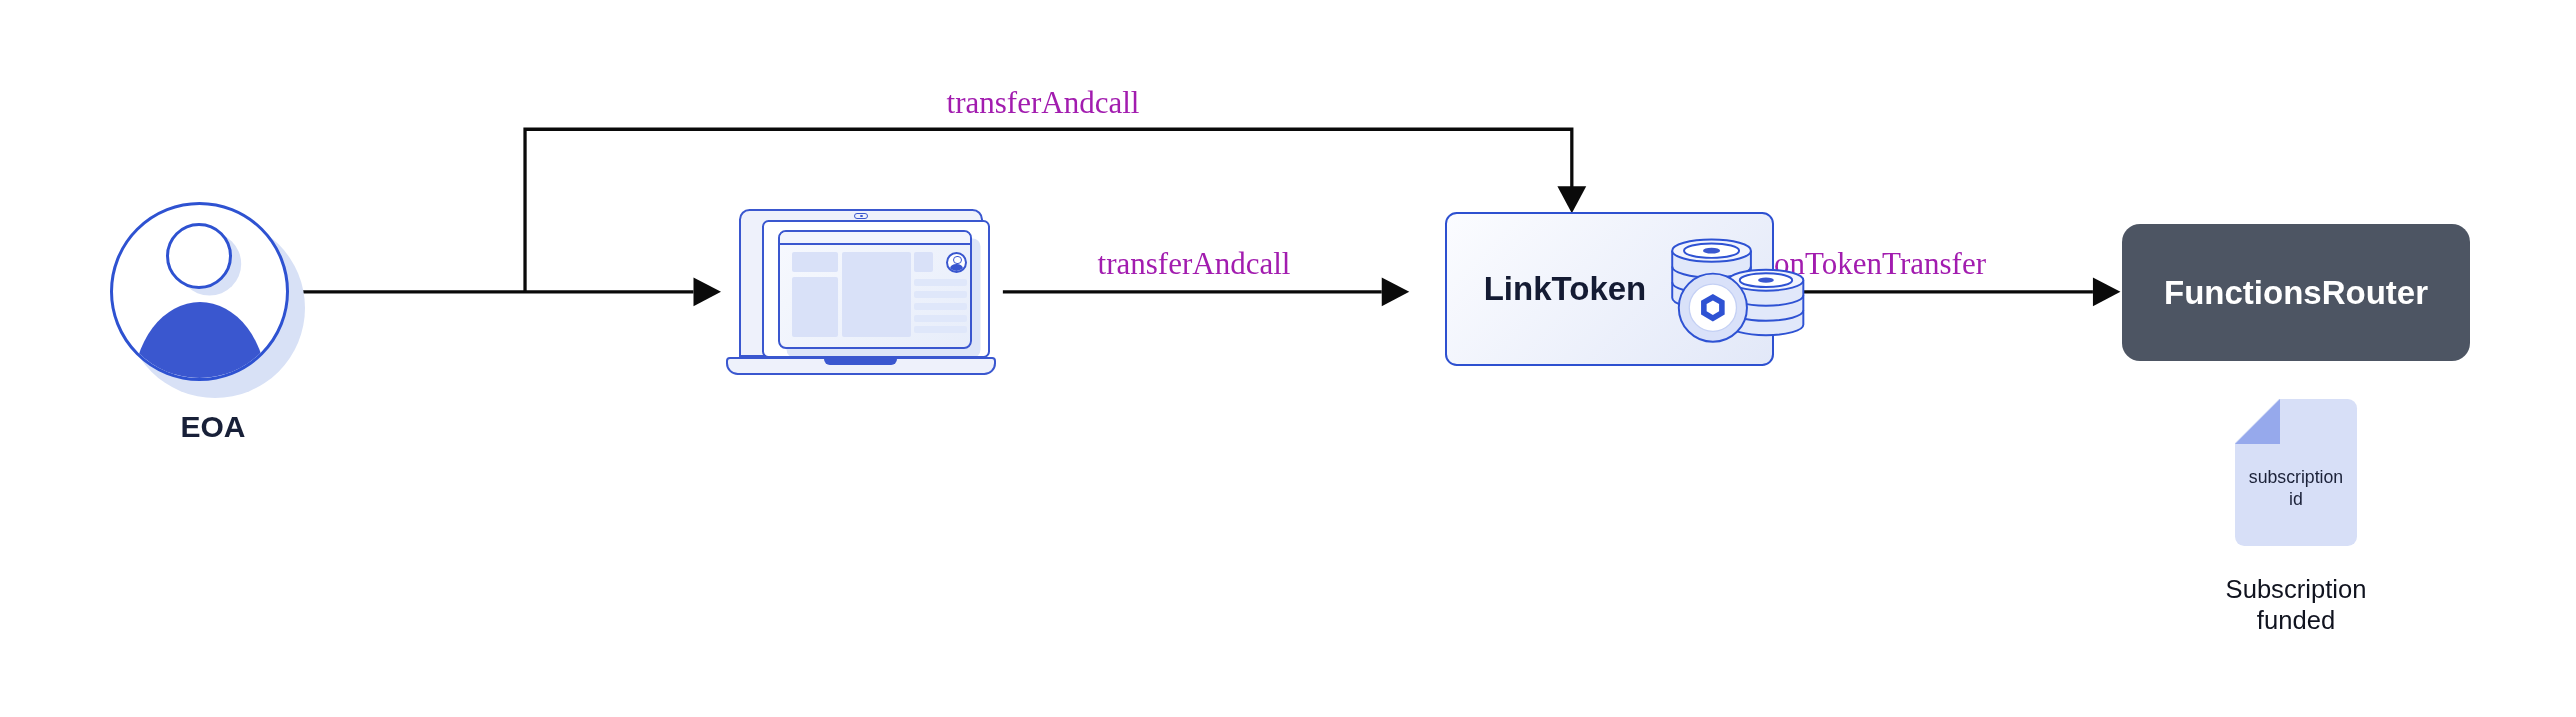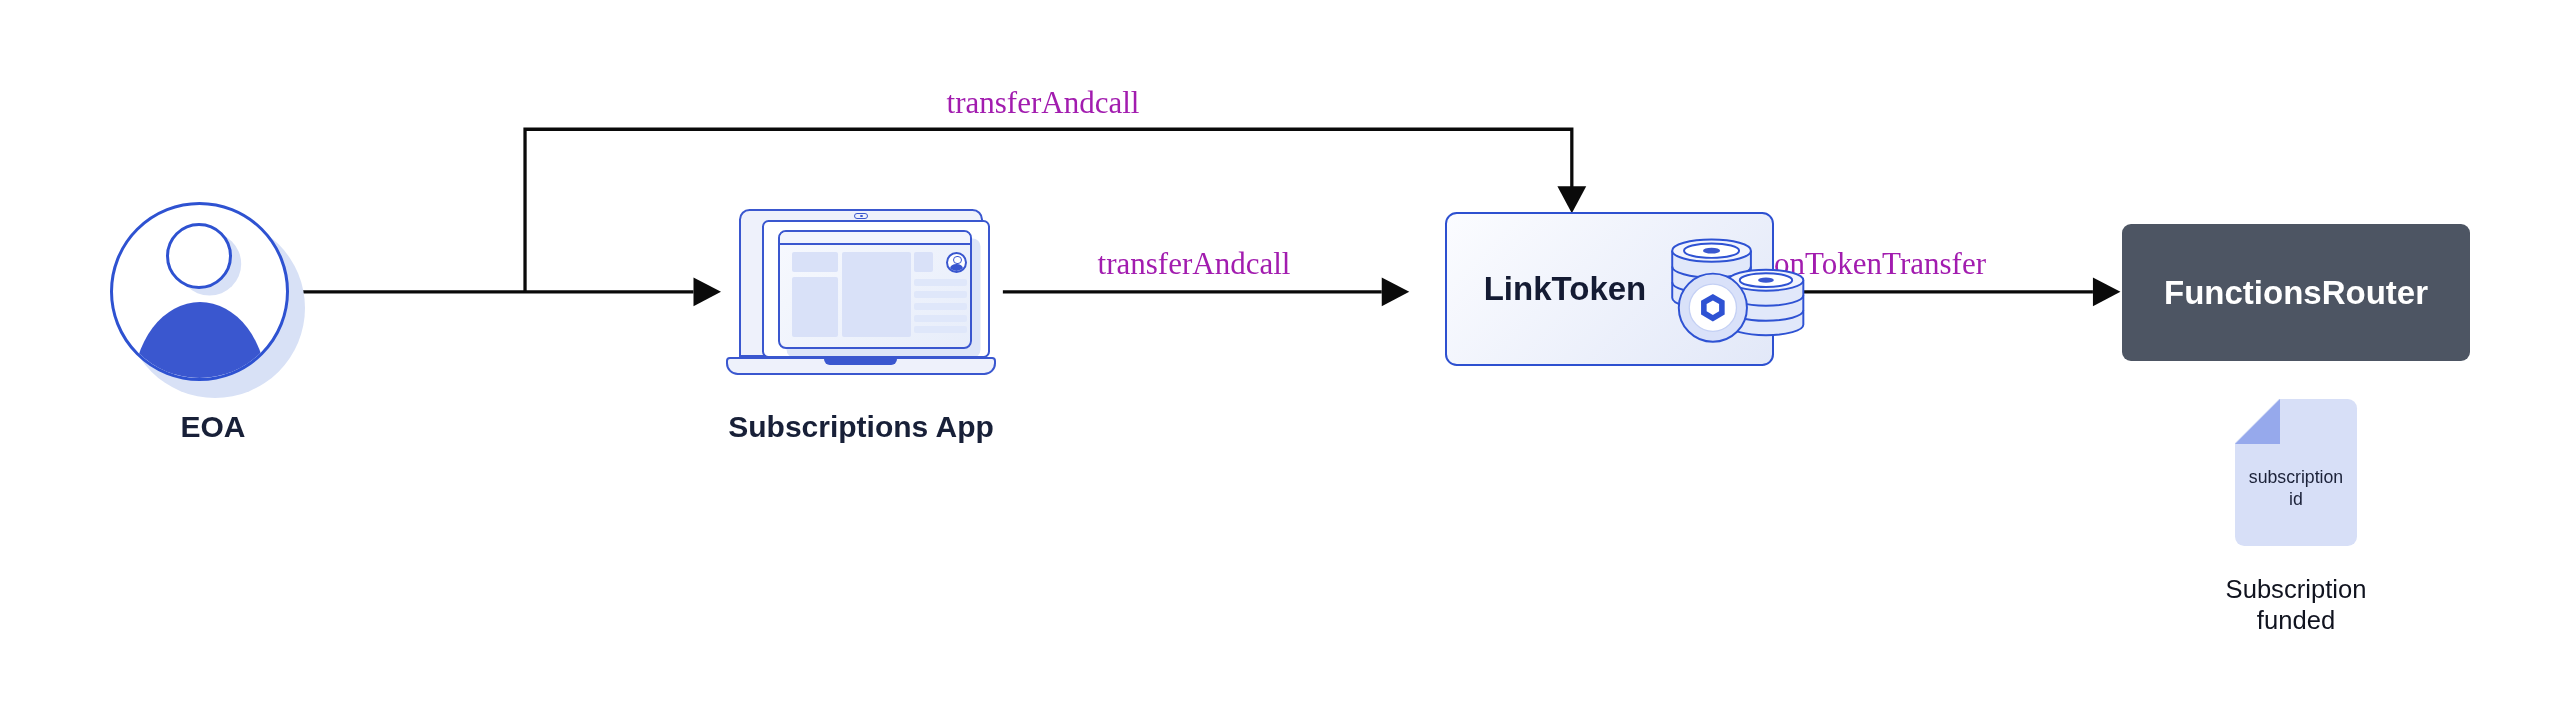--- a/index.html
+++ b/index.html
@@ -57,21 +57,21 @@
         border-radius:0 0 5.9px 5.9px;}
 
   
   .linktoken{left:1409px;top:212px;width:329px;height:154px;border:2.6px solid #2d50d0;border-radius:11.8px;
         box-sizing:border-box;background:linear-gradient(135deg,#fbfcff 0%,#e2e8f8 100%);margin-left:36px;}
   .linktoken .lbl{position:absolute;left:26px;top:0;width:184px;height:100%;display:flex;
         align-items:center;justify-content:center;font-weight:bold;font-size:33px;color:#141b33;}
   .coins{position:absolute;right:-34px;top:17px;width:143px;height:118px;}
 
   
-  .router{left:2122px;top:224px;width:348px;height:137px;background:#4d5563;border-radius:9px;
+  .router{left:2122px;top:224px;width:348px;height:137px;background:#4d5563;border-radius:18px;
         display:flex;align-items:center;justify-content:center;}
   .router .lbl{font-weight:bold;font-size:33px;color:#ffffff;white-space:nowrap;}
 
   
   .doc{left:2235px;top:399px;width:122px;height:147px;background:#d7dff7;border-radius:9.2px;}
   .doc .cut{position:absolute;left:-0.7px;top:-0.7px;width:0;height:0;
         border-top:46px solid #ffffff;border-right:46px solid transparent;}
   .doc .fold{position:absolute;left:0;top:0;width:0;height:0;
         border-bottom:45px solid #96a9ec;border-left:45px solid transparent;}
   .doc .doctext{position:absolute;left:0;right:0;top:68px;text-align:center;
@@ -130,21 +130,20 @@
             <div class="mh"></div>
               <div class="mb"></div>
           </div>
         </div>
       </div>
     </div>
     <div class="base">
       <div class="notch"></div>
     </div>
   </div>
-  <div class="caption" style="left:861px;top:410px;">Subscriptions App</div>
 
   <div class="abs linktoken">
     <div class="lbl">LinkToken</div>
     <svg class="coins" viewBox="0 0 218 180">
 
       <g stroke="#2e52d3" stroke-width="3" fill="#e1e8fa">
         <path d="M14 30 v72 a60 17 0 0 0 120 0 v-72"></path>
         <path d="M14 54 a60 17 0 0 0 120 0" fill="none"></path>
         <path d="M14 78 a60 17 0 0 0 120 0" fill="none"></path>
         <ellipse cx="74" cy="30" rx="60" ry="17" fill="#f0f3fd"></ellipse>

